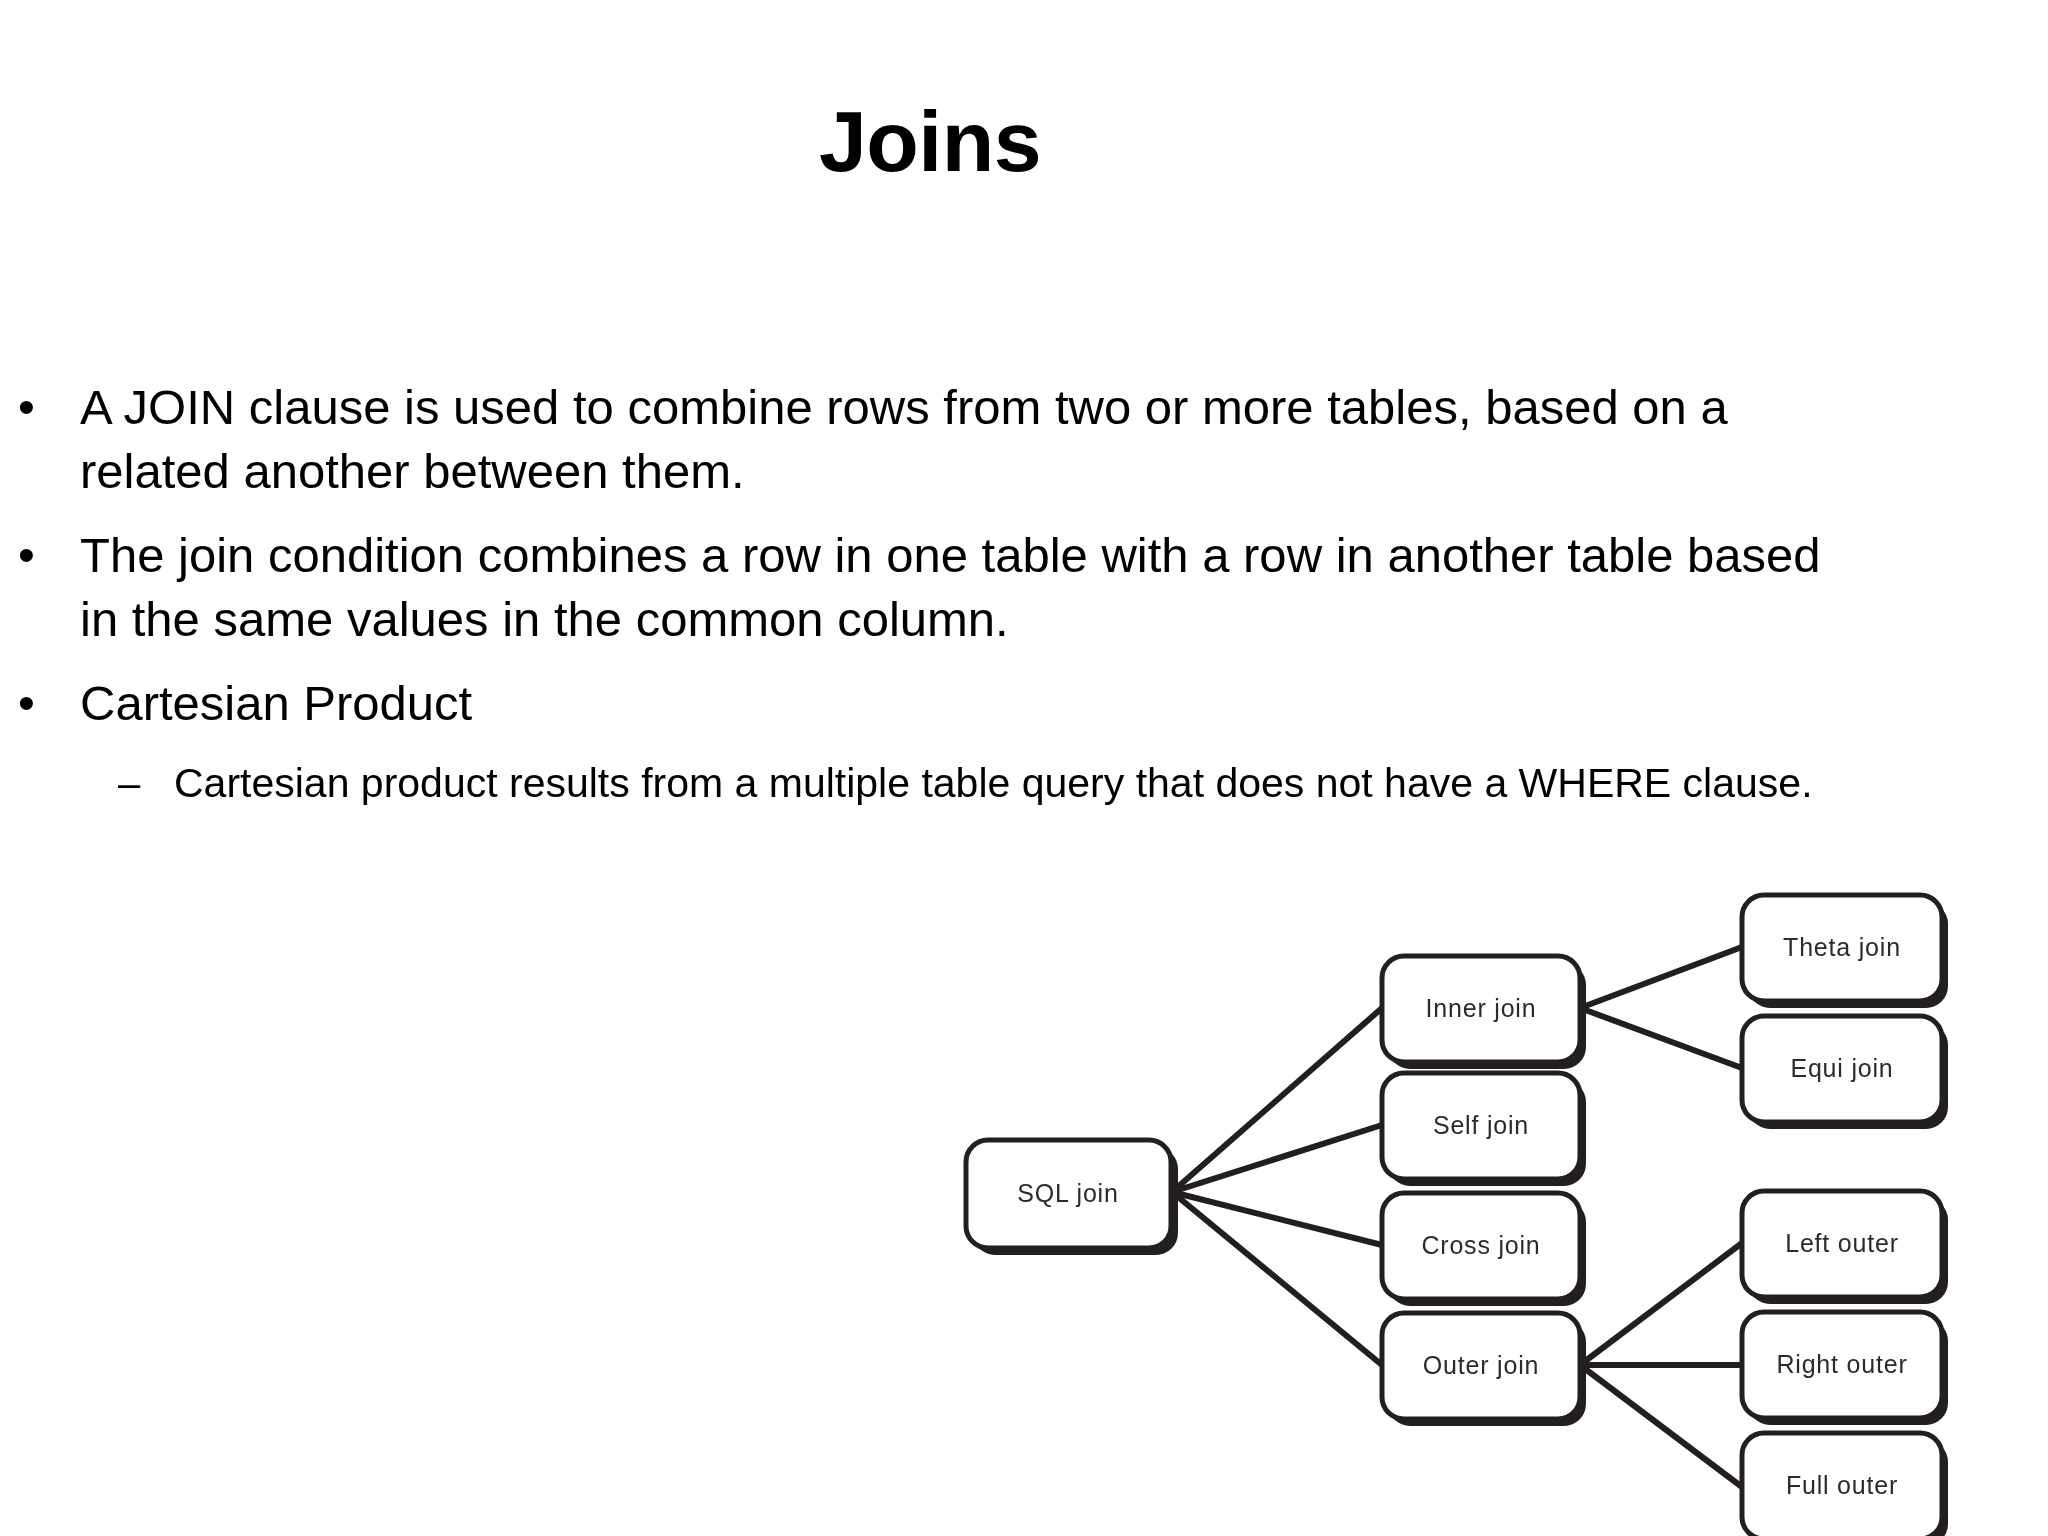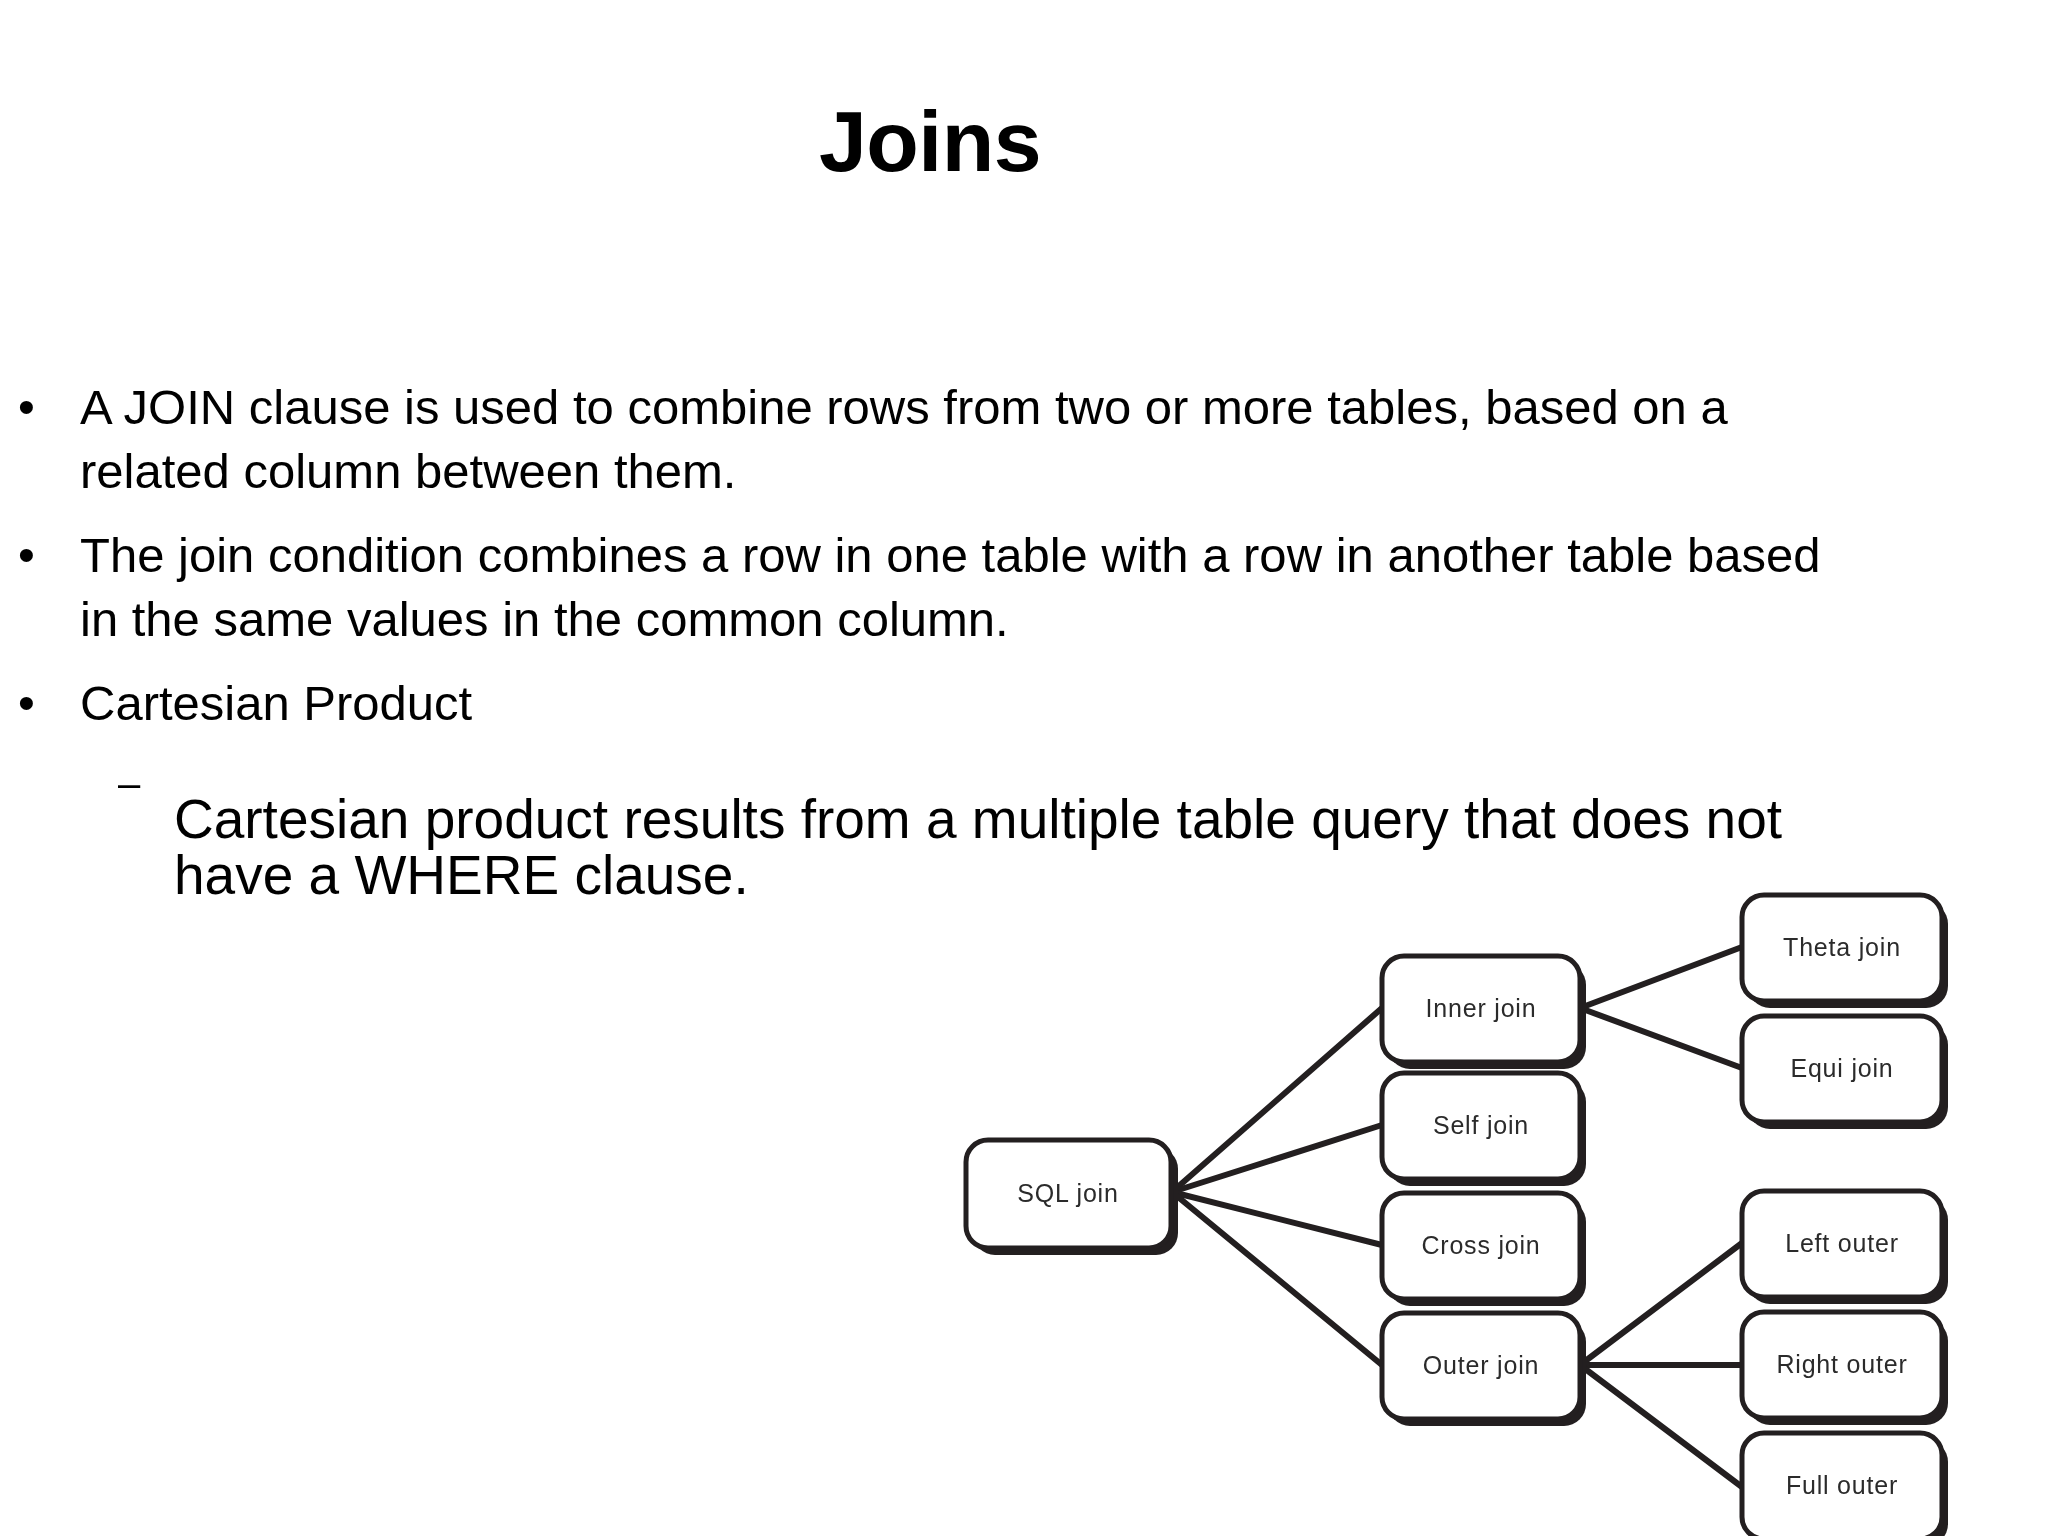--- a/index.html
+++ b/index.html
@@ -67,24 +67,23 @@
   }
 
   .bullet-text {
     flex: 1 1 auto;
     font-size: 49px;
     line-height: 64px;
     color: #000000;
     max-width: 1790px;
   }
   .lvl2 .bullet-text {
-    font-size: 55px;
+    font-size: 41px;
     line-height: 56px;
     max-width: 1700px;
-    margin-top: 36px;
   }
 
   
   .diagram {
     position: absolute;
     left: 930px;
     top: 875px;
     width: 1118px;
     height: 661px;
   }
@@ -102,21 +101,21 @@
 </style>
 </head>
 <body>
 
 <div class="slide-title">Joins</div>
 
 <div class="body-area">
 
   <div class="bullet-row lvl1">
     <span class="bullet-marker">•</span>
-    <span class="bullet-text">A JOIN clause is used to combine rows from two or more tables, based on a related column between them.</span>
+    <span class="bullet-text">A JOIN clause is used to combine rows from two or more tables, based on a related another between them.</span>
   </div>
 
   <div class="bullet-row lvl1">
     <span class="bullet-marker">•</span>
     <span class="bullet-text">The join condition combines a row in one table with a row in another table based in the same values in the common column.</span>
   </div>
 
   <div class="bullet-row lvl1">
     <span class="bullet-marker">•</span>
     <span class="bullet-text">Cartesian Product</span>

